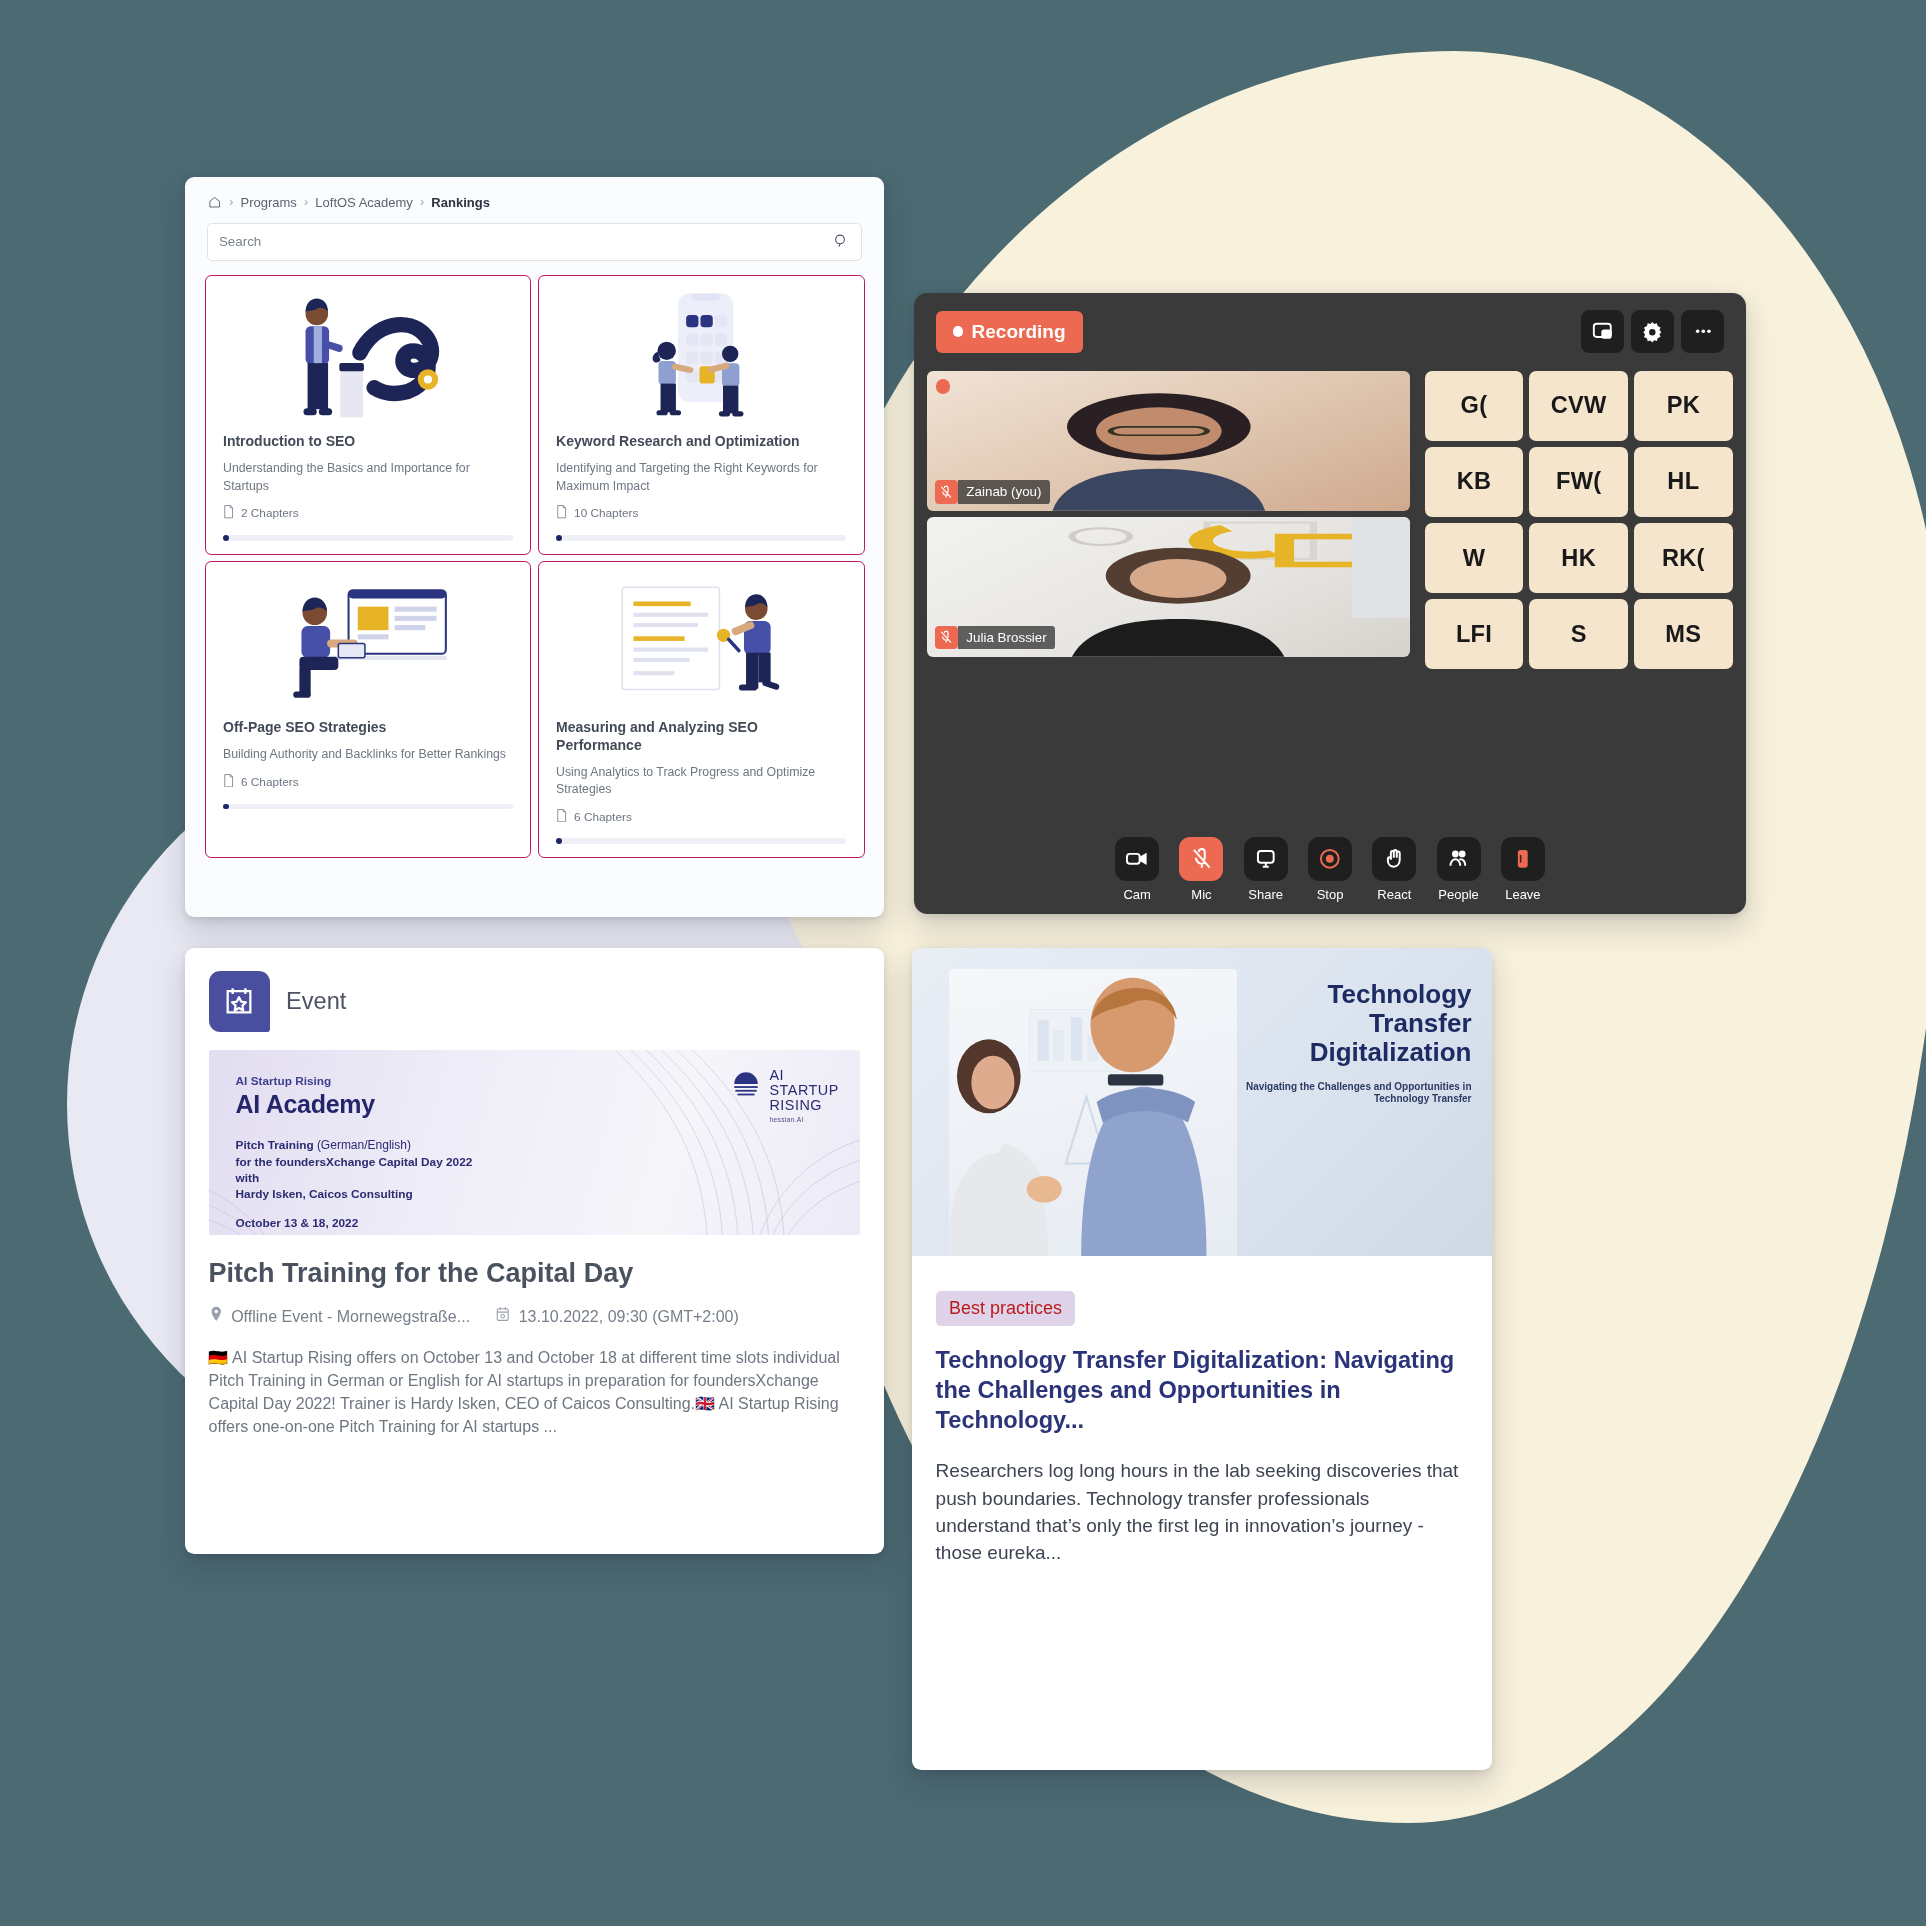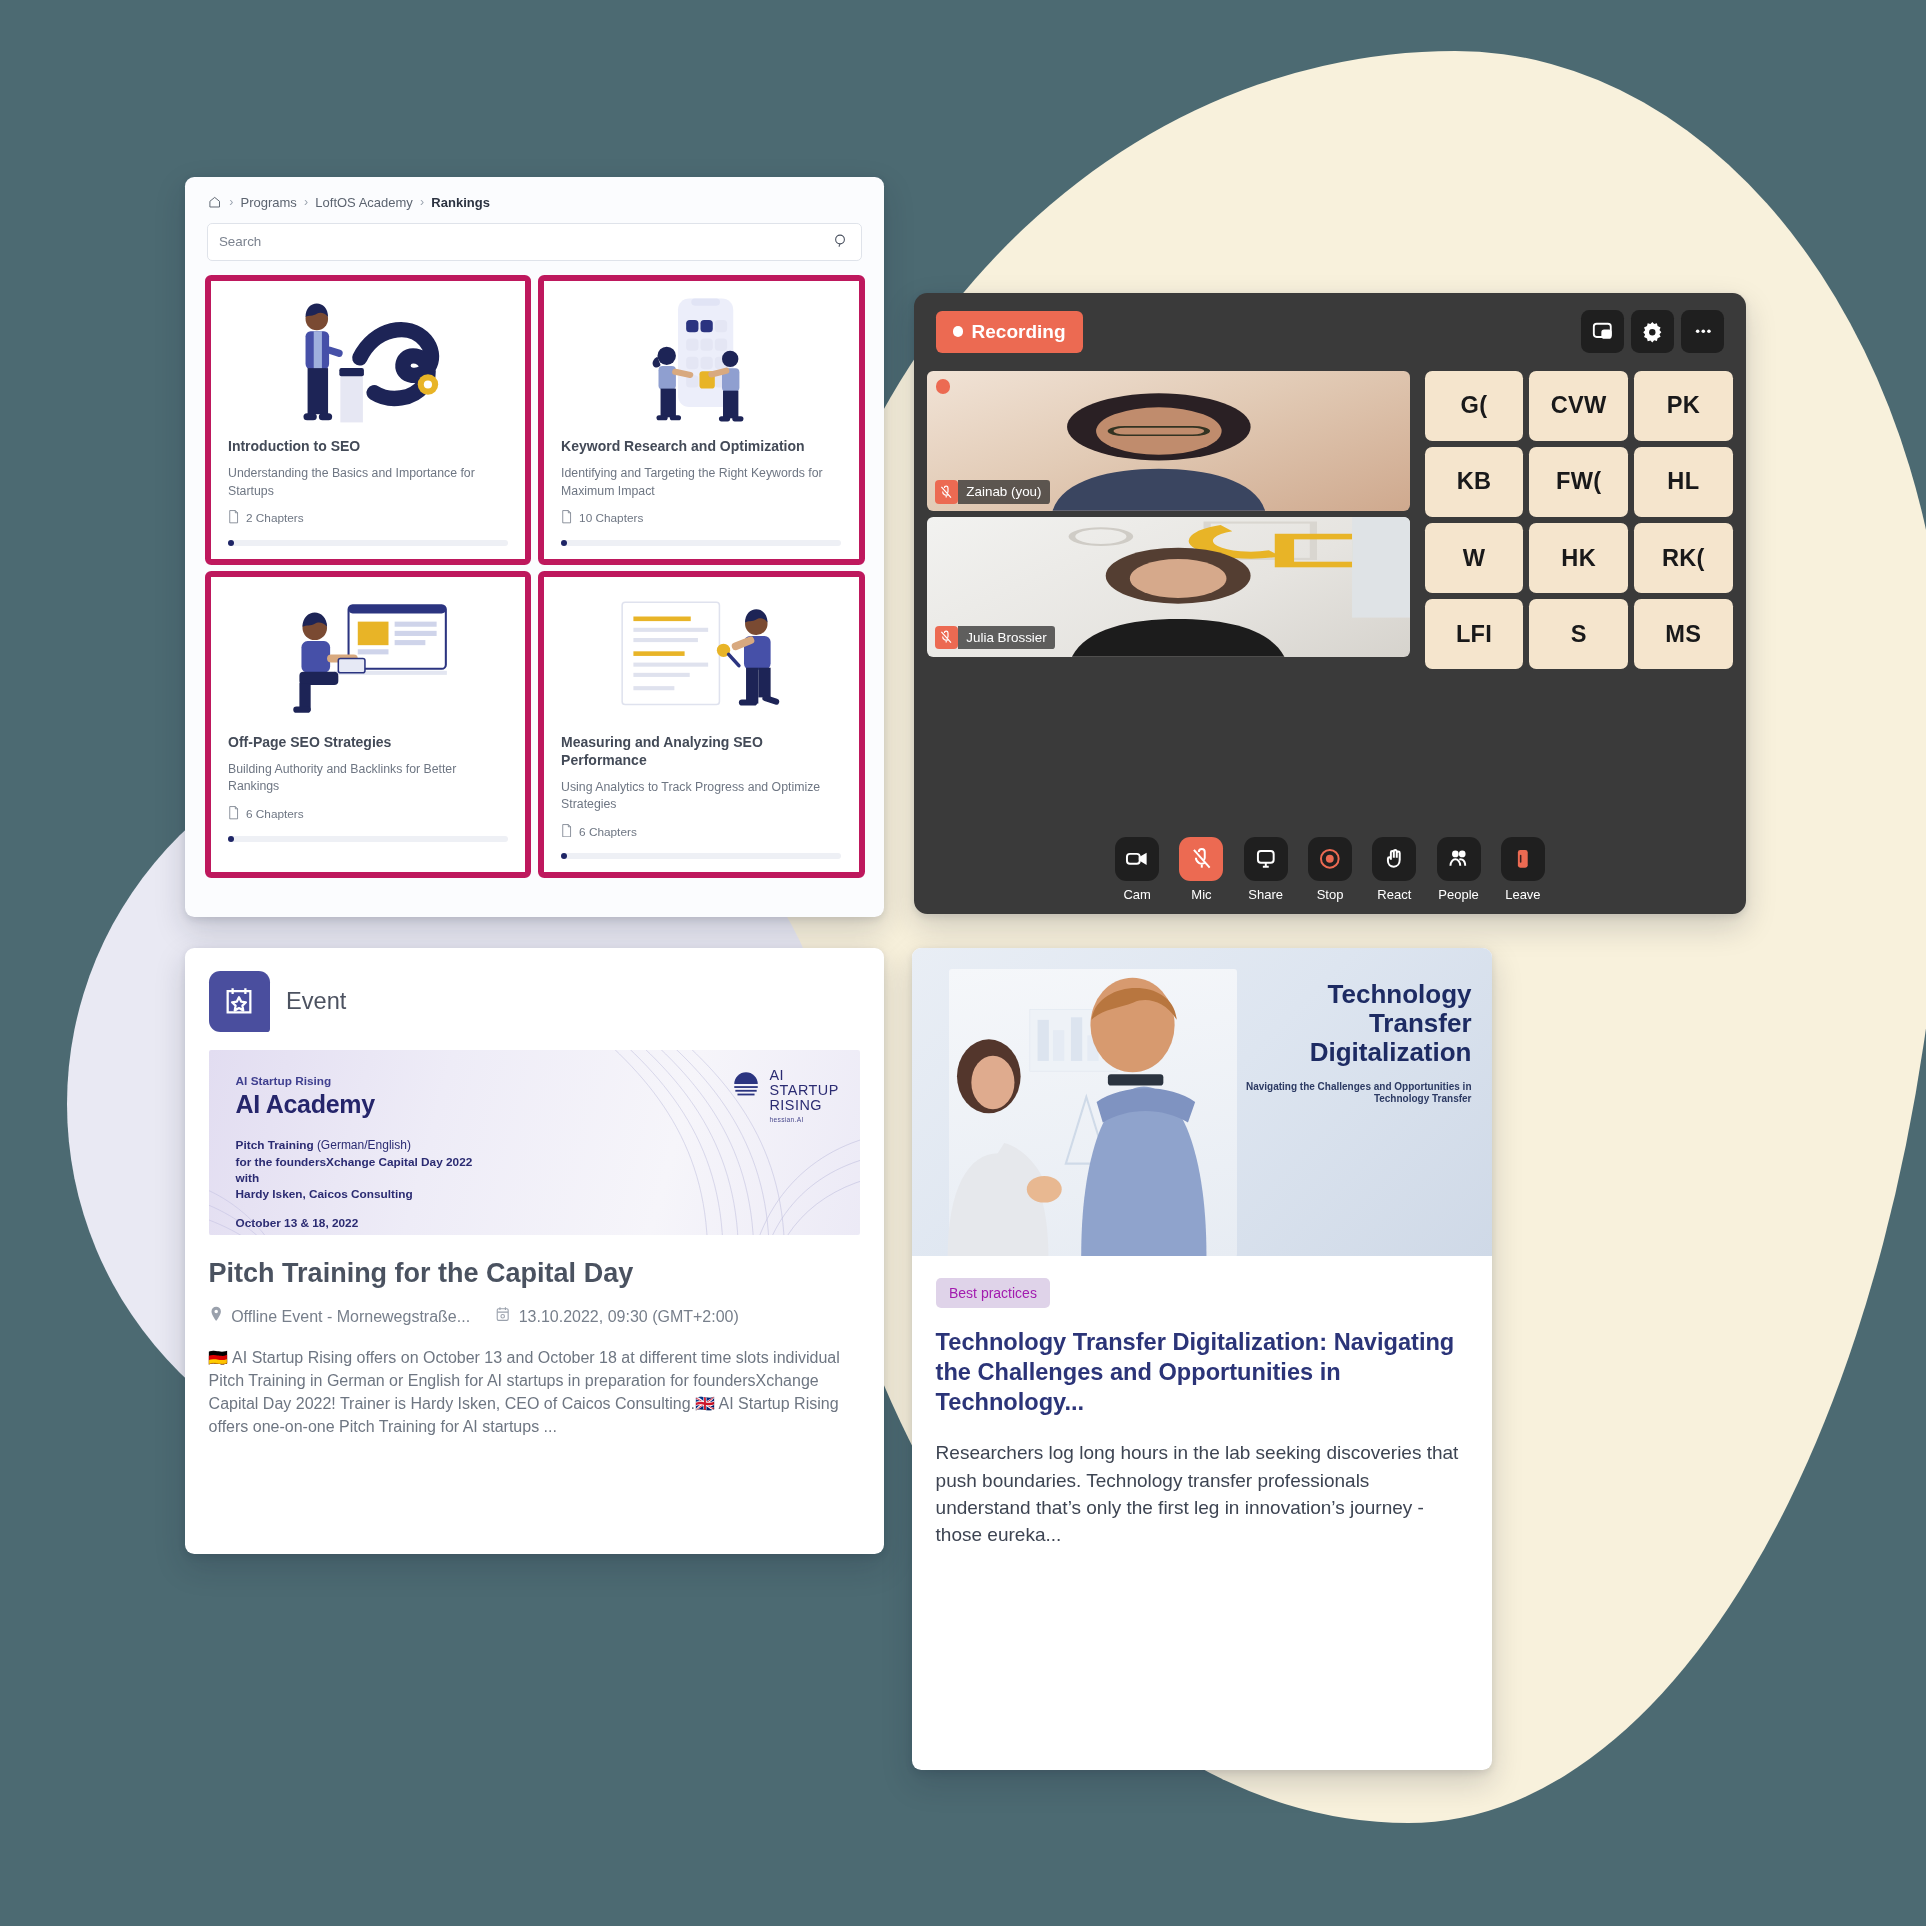--- a/index.html
+++ b/index.html
@@ -67,21 +67,21 @@
   .search-ico { position: absolute; right: 12.3px; top: 50%; transform: translateY(-50%); }
 
   .lesson-grid {
     margin: 14.4px 19.5px 0 19.5px;
     display: grid;
     grid-template-columns: 1fr 1fr;
     gap: 6.2px;
   }
   .lesson-card {
     background: #fff;
-    border: 6px solid #be185d;
+    border: 1px solid #be185d;
     border-radius: 6.2px;
     padding: 0 0 13.4px 0;
     display: flex; flex-direction: column;
   }
   .lesson-ill {
     height: 154px;
     display:flex; align-items:center; justify-content:center;
     padding-top: 9.2px;
   }
   .lesson-body { padding: 3.1px 17.5px 0 17.5px; }
@@ -263,24 +263,25 @@
   }
   .hero-title h3 {
     font-size: 26px; font-weight: bold; color:#1d2b63; line-height: 1.12;
   }
   .hero-title p {
     margin-top: 13.4px; font-size: 10px; color:#2c3a63; line-height: 1.26; font-weight: 700;
   }
   .art-body { padding: 21.6px 23.6px 0 23.6px; }
   .tag {
     display: inline-block;
-    background: #dfd3e9; color:#a21caf;
+    background: #dfd3e9; color:#b91c1c;
     border-radius: 5.1px;
     padding: 7.2px 13.4px;
-    font-size: 14px;
+    font-size: 18px;
+    margin-top: 13px;
   }
   .art-title {
     margin-top: 20.5px;
     font-size: 23.6px; font-weight: bold; color:#2b3478; line-height: 1.26;
   }
   .art-text {
     margin-top: 21.6px;
     font-size: 19px; color:#3d4452; line-height: 1.44;
   }
 </style>

